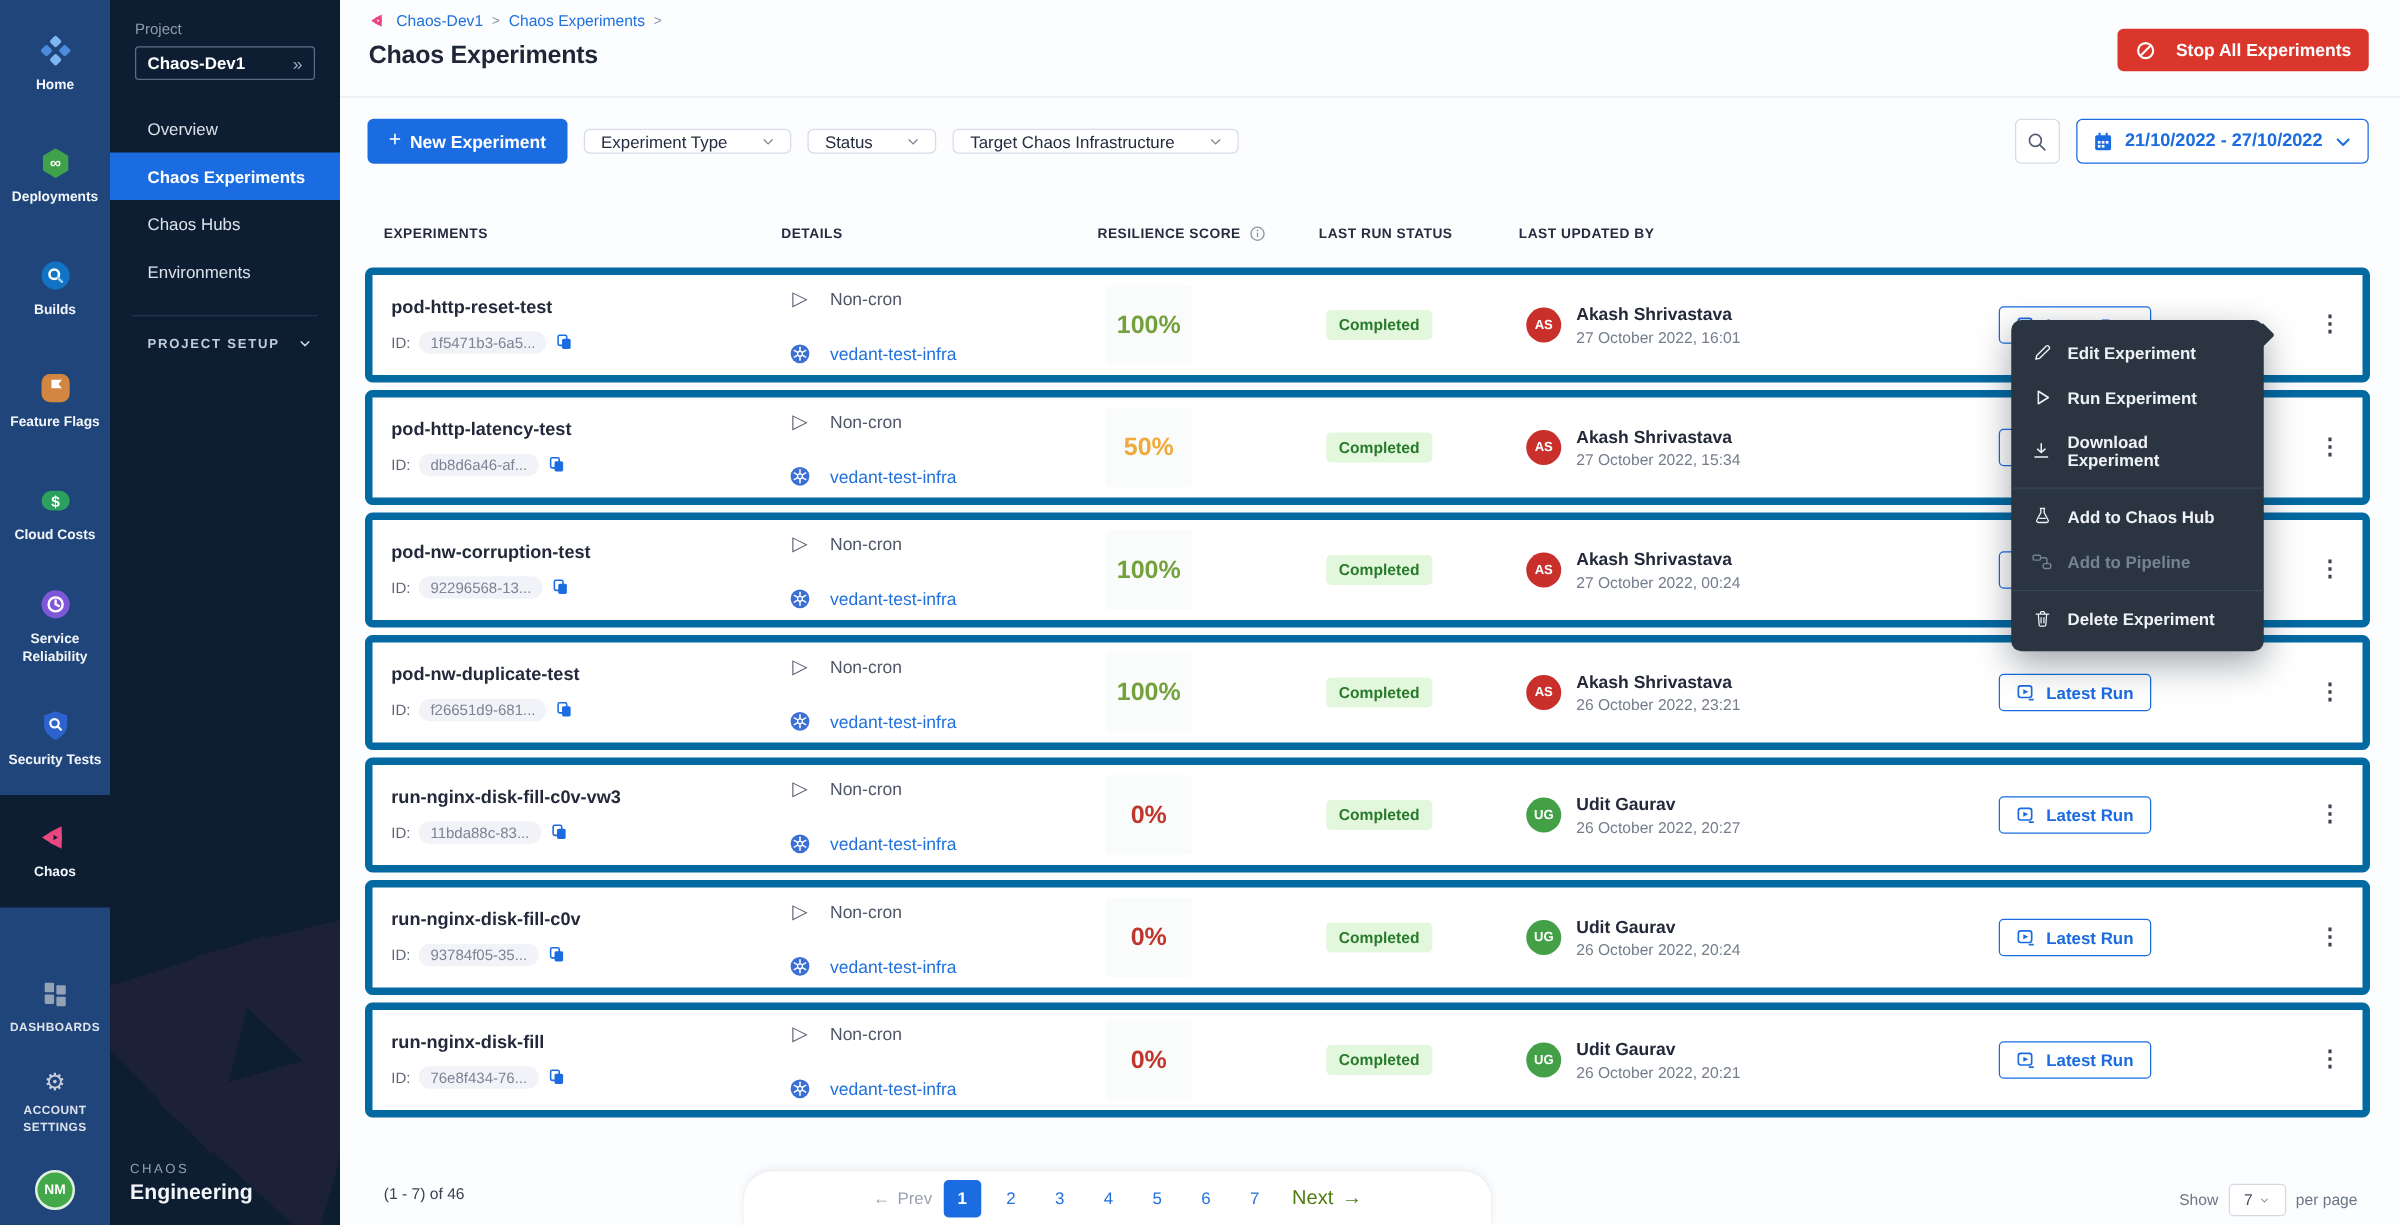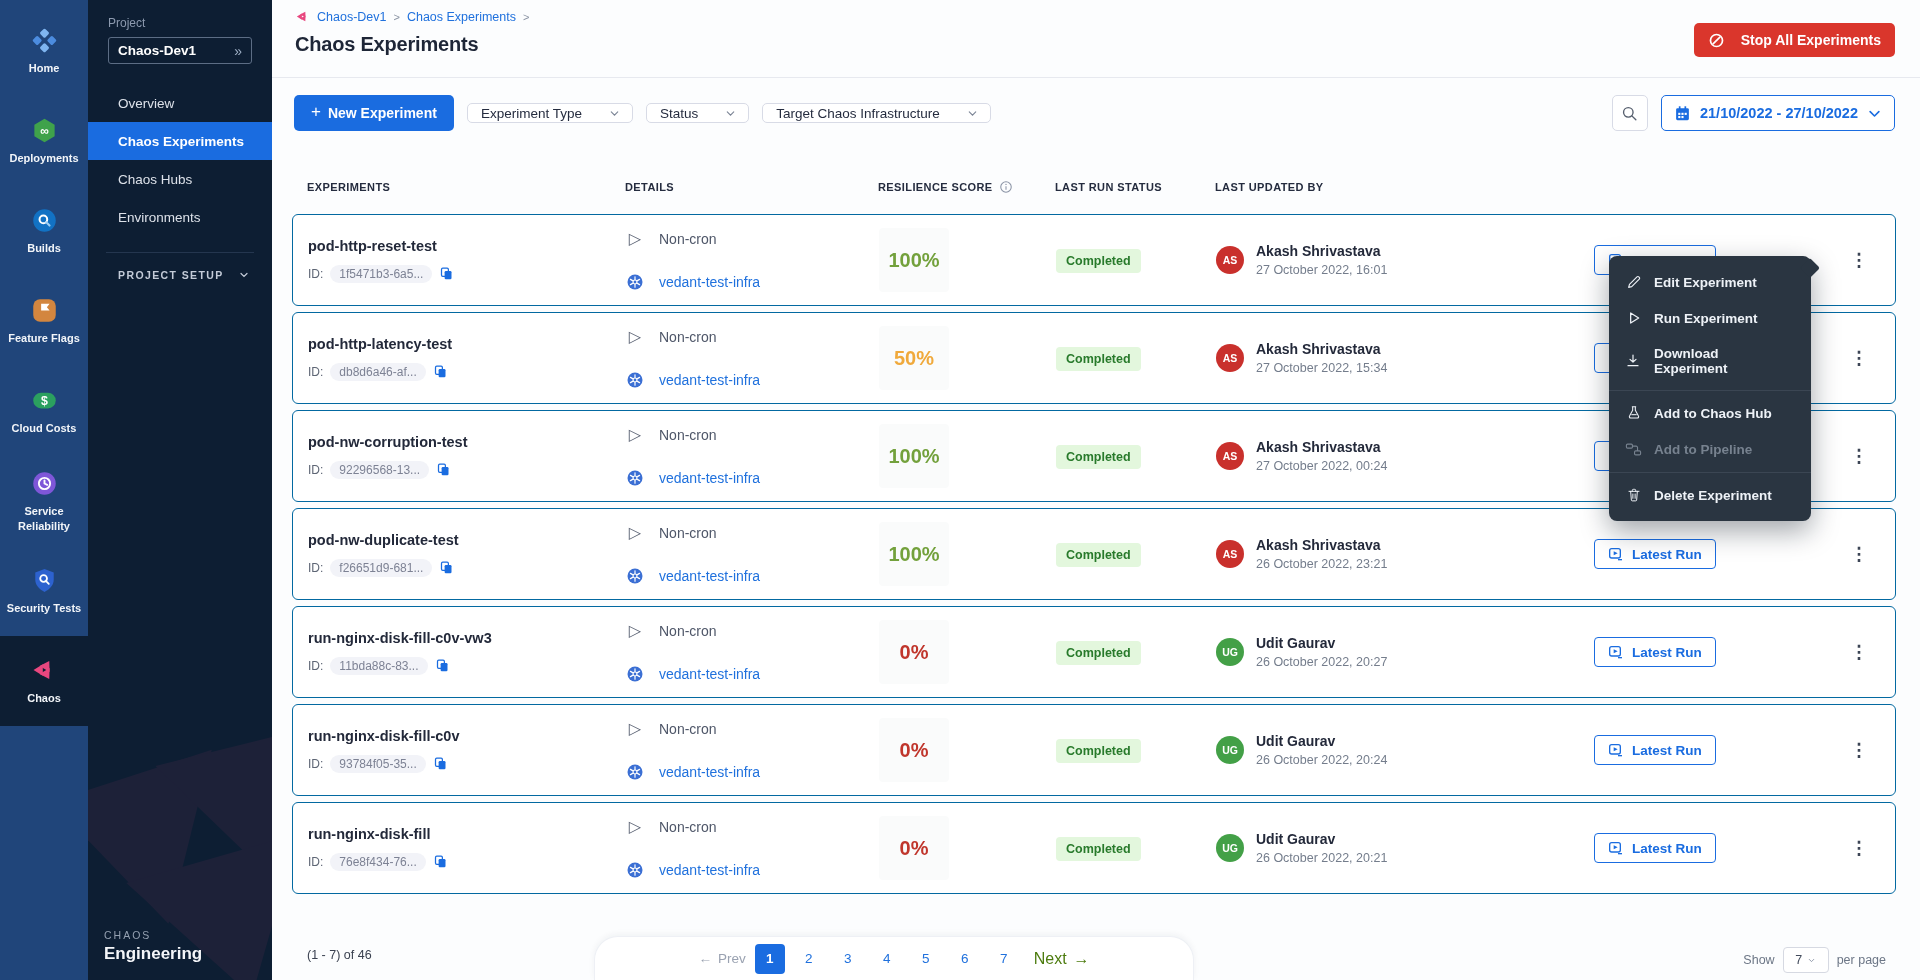--- a/index.html
+++ b/index.html
@@ -53,21 +53,21 @@
   .filter .fchev { color:#7c8596; display:flex; }
   .tb-spacer { flex:1; }
   .search-btn { width:36px; height:36px; border:1px solid #d8dbe6; border-radius:5px; background:#fff; display:flex; align-items:center; justify-content:center; }
   .date-btn { height:36px; border:1.5px solid #1a6ce0; border-radius:5px; background:#fff; color:#1a6ce0; font-size:14.5px; font-weight:700; display:flex; align-items:center; gap:9px; padding:0 12px; }
 
   
   .row-grid { display:grid; grid-template-columns:318px 253px 177px 160px 378px 248px 1fr; padding-left:15px; align-items:center; }
   .thead { position:absolute; top:180px; left:20px; right:32px; }
   .thead .th { font-size:11px; font-weight:700; letter-spacing:.4px; color:#252c3f; display:flex; align-items:center; gap:6px; }
   .rows { position:absolute; top:214px; left:20px; right:24px; display:flex; flex-direction:column; gap:6px; }
-  .rowcard { height:92px; background:#fff; border:1px solid #0369a1; border-radius:6px; }
+  .rowcard { height:92px; background:#fff; border:6px solid #0369a1; border-radius:6px; }
   .exp-name { font-size:14.5px; font-weight:700; color:#23293a; cursor:pointer; }
   .exp-id { display:flex; align-items:center; gap:7px; margin-top:11px; }
   .id-label { font-size:12px; color:#5d6574; }
   .id-pill { background:#f2f3f8; border-radius:9px; padding:2px 9px; font-size:12px; color:#7d8294; }
   .copy-ic { display:flex; cursor:pointer; }
   .det-line { display:flex; align-items:center; gap:15px; }
   .det-line + .det-line { margin-top:25px; }
   .play-glyph { font-size:16px; color:#5a6273; width:18px; text-align:center; }
   .det-text { font-size:14px; color:#4e5668; }
   .k8s-ic { display:flex; width:18px; justify-content:center; }
@@ -185,20 +185,38 @@
         <svg width="30" height="30" viewBox="0 0 24 24">
           <g fill="#e8477f">
             <path d="M3 12 L11 7 L11 17 Z"></path>
             <path d="M3 12 L11 7 L11 17 Z" transform="rotate(120 12 12)"></path>
             <path d="M3 12 L11 7 L11 17 Z" transform="rotate(240 12 12)"></path>
           </g>
         </svg>
       </span>
     <span class="rlb">Chaos</span>
   </div>
+<div class="rail-util">
+      <div class="rail-uitem">
+        <span class="ric"><svg width="22" height="22" viewBox="0 0 24 24">
+            <g fill="#94a2b5">
+              <rect x="3" y="2.5" width="8.2" height="8.2" rx="1"></rect>
+              <rect x="13.2" y="4.5" width="8.2" height="8.2" rx="1"></rect>
+              <rect x="3" y="12.7" width="8.2" height="8.2" rx="1"></rect>
+              <rect x="13.2" y="14.7" width="8.2" height="8.2" rx="1"></rect>
+            </g>
+          </svg></span>
+        <span class="rlb">DASHBOARDS</span>
+      </div>
+      <div class="rail-uitem">
+        <span class="ric"><span class="gear-glyph">⚙</span></span>
+        <span class="rlb">ACCOUNT SETTINGS</span>
+      </div>
+      <div class="rail-avatar">NM</div>
+    </div>
   </nav>
 
 <nav class="pnav">
   <div class="pnav-watermark">
     <svg width="430" height="430" viewBox="0 0 24 24">
         <g fill="#e8477f">
           <path d="M3 12 L11 7 L11 17 Z"></path>
           <path d="M3 12 L11 7 L11 17 Z" transform="rotate(120 12 12)"></path>
           <path d="M3 12 L11 7 L11 17 Z" transform="rotate(240 12 12)"></path>
         </g>

